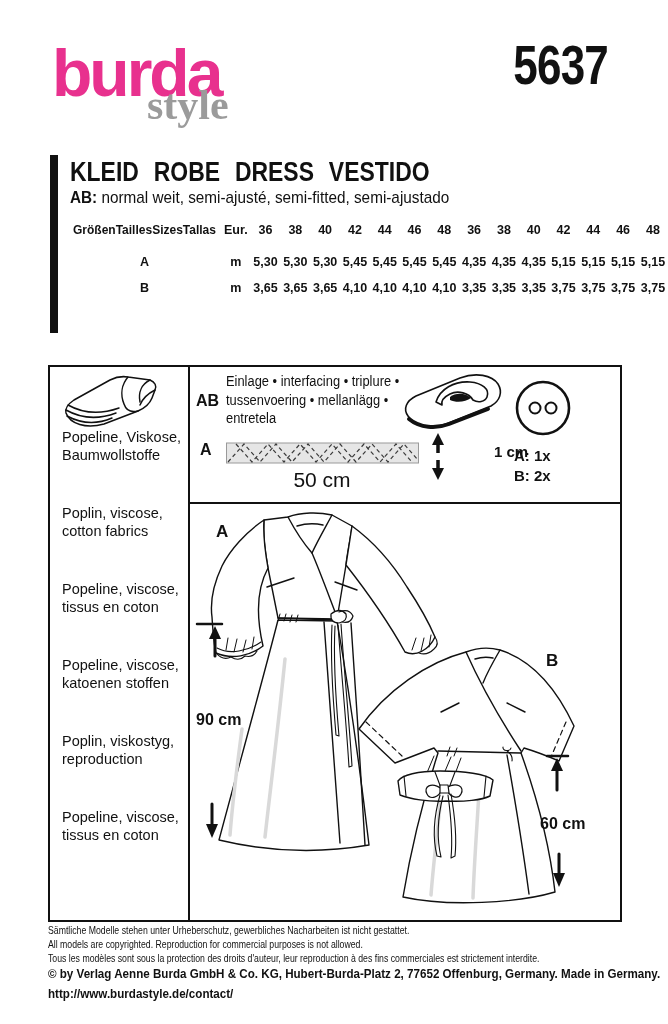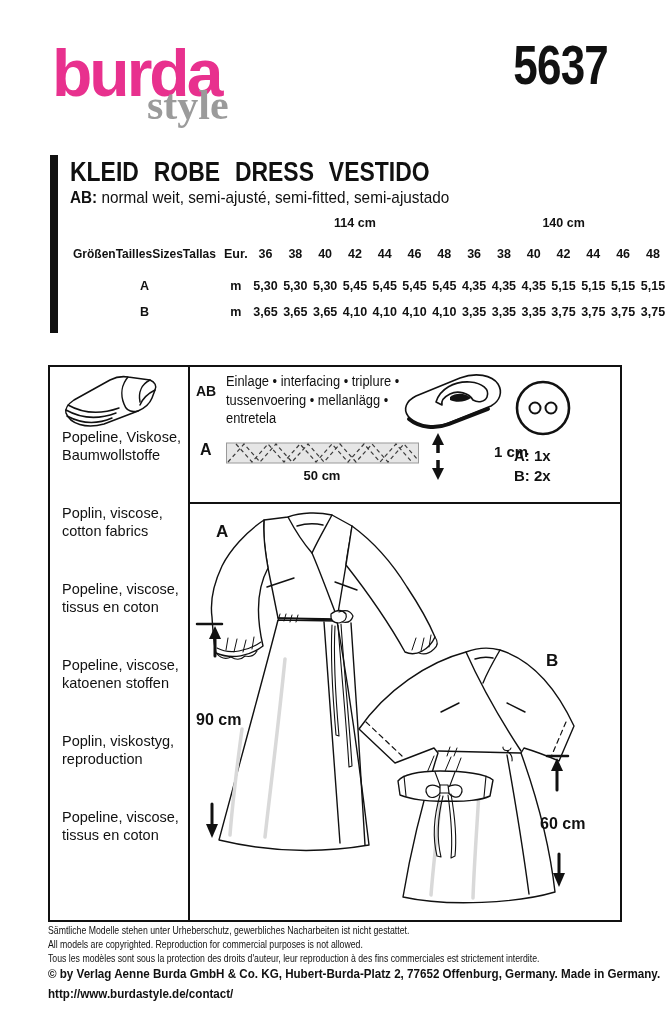--- a/index.html
+++ b/index.html
@@ -43,26 +43,26 @@
     padding:0 5px; font-size:12px; line-height:14px; }
   .gt-cell > span { display:flex; justify-content:space-between; }
 
   
   .main-box { left:48px; top:365px; width:570px; height:553px; border:2.5px solid #111; }
   .col-divider { left:138px; top:0; width:2px; height:553px; background:#111; }
   .row-divider { left:138px; top:135px; width:432px; height:2px; background:#111; }
 
   .fabric-item { left:12px; width:124px; font-size:14.5px; line-height:18px; }
 
-  .ab-label { left:146px; top:16px; font-size:14px; font-weight:bold; }
+  .ab-label { left:146px; top:25px; font-size:16px; font-weight:bold; }
   .interfacing-langs { left:176px; top:5px; font-size:14px; line-height:18.5px;
     width:230px; transform:scaleX(.92); transform-origin:left top; }
   .strip-view-label { left:150px; top:74px; font-size:16px; font-weight:bold; }
   .strip-width-label { left:232px; top:101px; width:80px; text-align:center;
-    font-size:13px; font-weight:bold; }
+    font-size:21px; font-weight:normal; }
   .strip-height-label { left:401px; top:76px; font-size:15px; font-weight:bold;margin-left:43px; }
   .button-count { left:464px; font-size:15px; font-weight:bold; }
 
   .footer-small { left:48px; font-size:10.5px; transform:scaleX(.83); transform-origin:left top; white-space:nowrap; }
   .footer-big { left:48px; font-size:13.5px; font-weight:bold; transform:scaleX(.86); transform-origin:left top; white-space:nowrap; }
 
   svg { display:block; }
   svg text { font-family:"Liberation Sans", sans-serif; fill:#111; }
 </style>
 </head>
@@ -92,25 +92,20 @@
           <col style="width:31px">
         <col style="width:31px">
           <col style="width:31px">
           <col style="width:31px">
           <col style="width:31px">
           <col style="width:31px">
           <col style="width:31px">
           <col style="width:31px">
       </colgroup>
       <tbody>
-          <tr>
-        <td colspan="2" class="bt bb br group-head"></td>
-        <td colspan="7" class="bt bb br group-head">114 cm</td>
-        <td colspan="7" class="bt bb br group-head">140 cm</td>
-      </tr>
       <tr>
         <td class="bb br sizes-head">
           <div class="gt-cell">
             <span>
                   <i style="font-style:normal">Größen</i>
                   <i style="font-style:normal">Tailles</i>
                 </span>
             <span>
                   <i style="font-style:normal">Sizes</i>
                   <i style="font-style:normal">Tallas</i>

